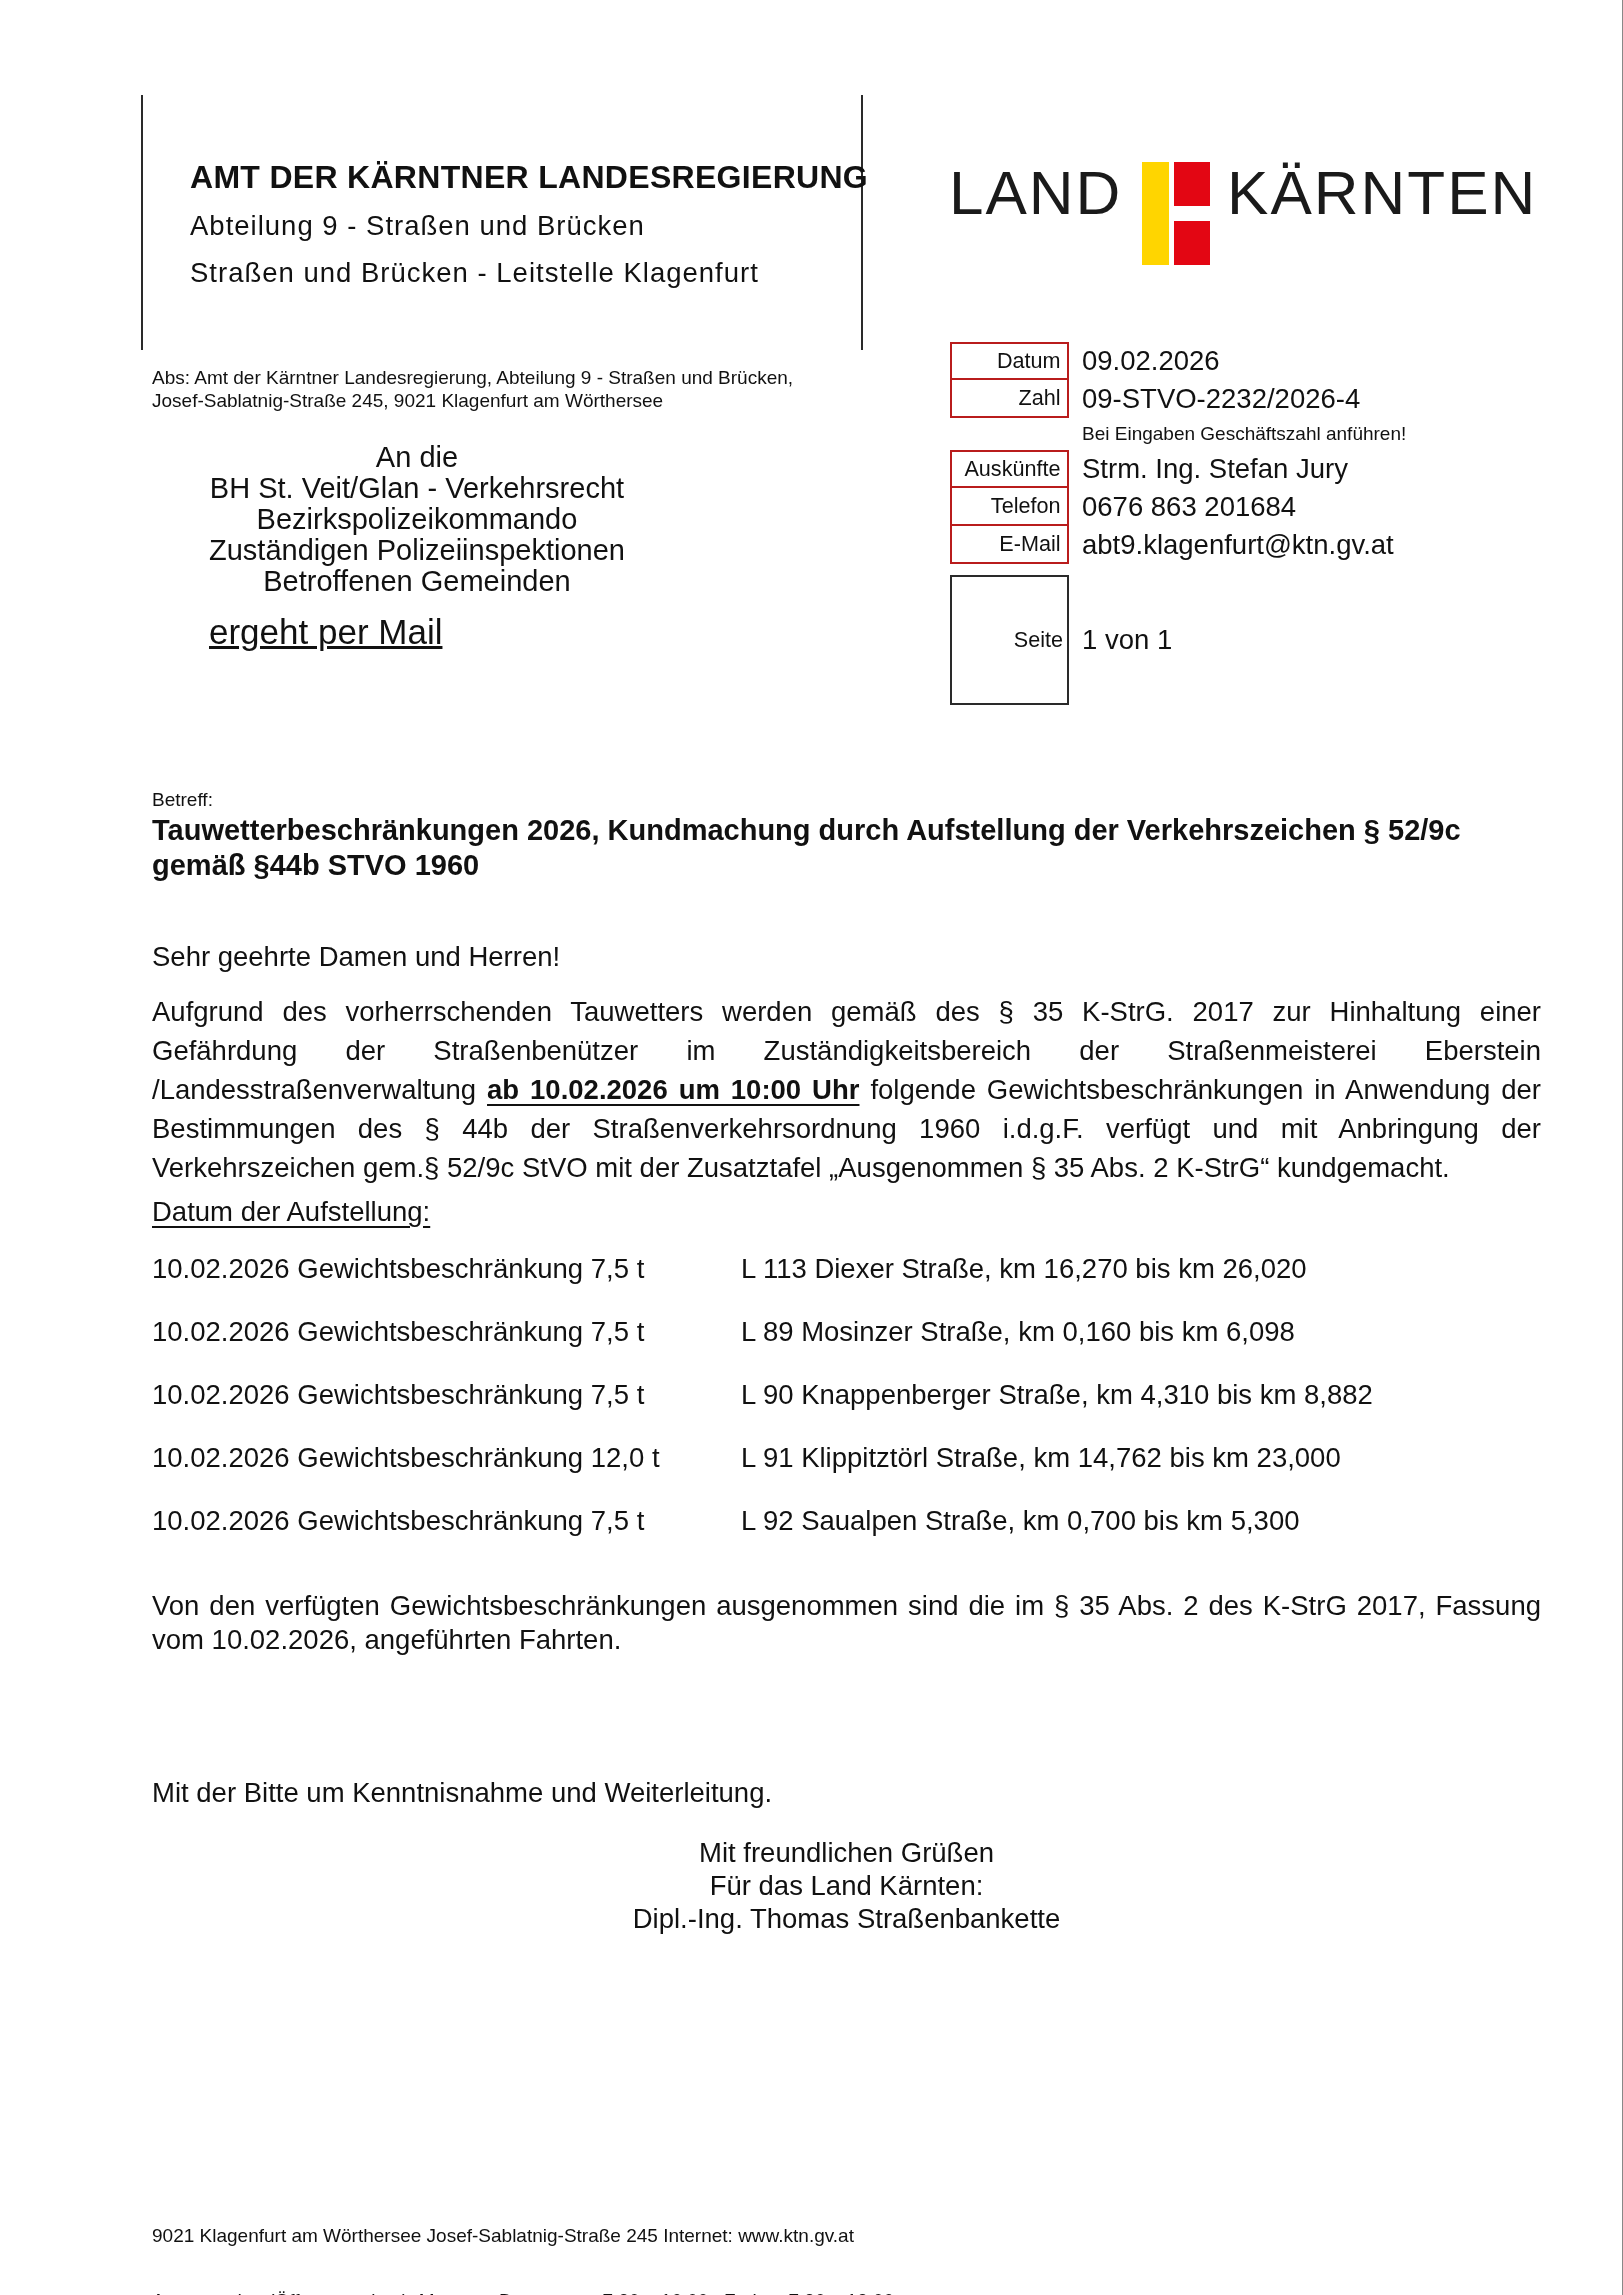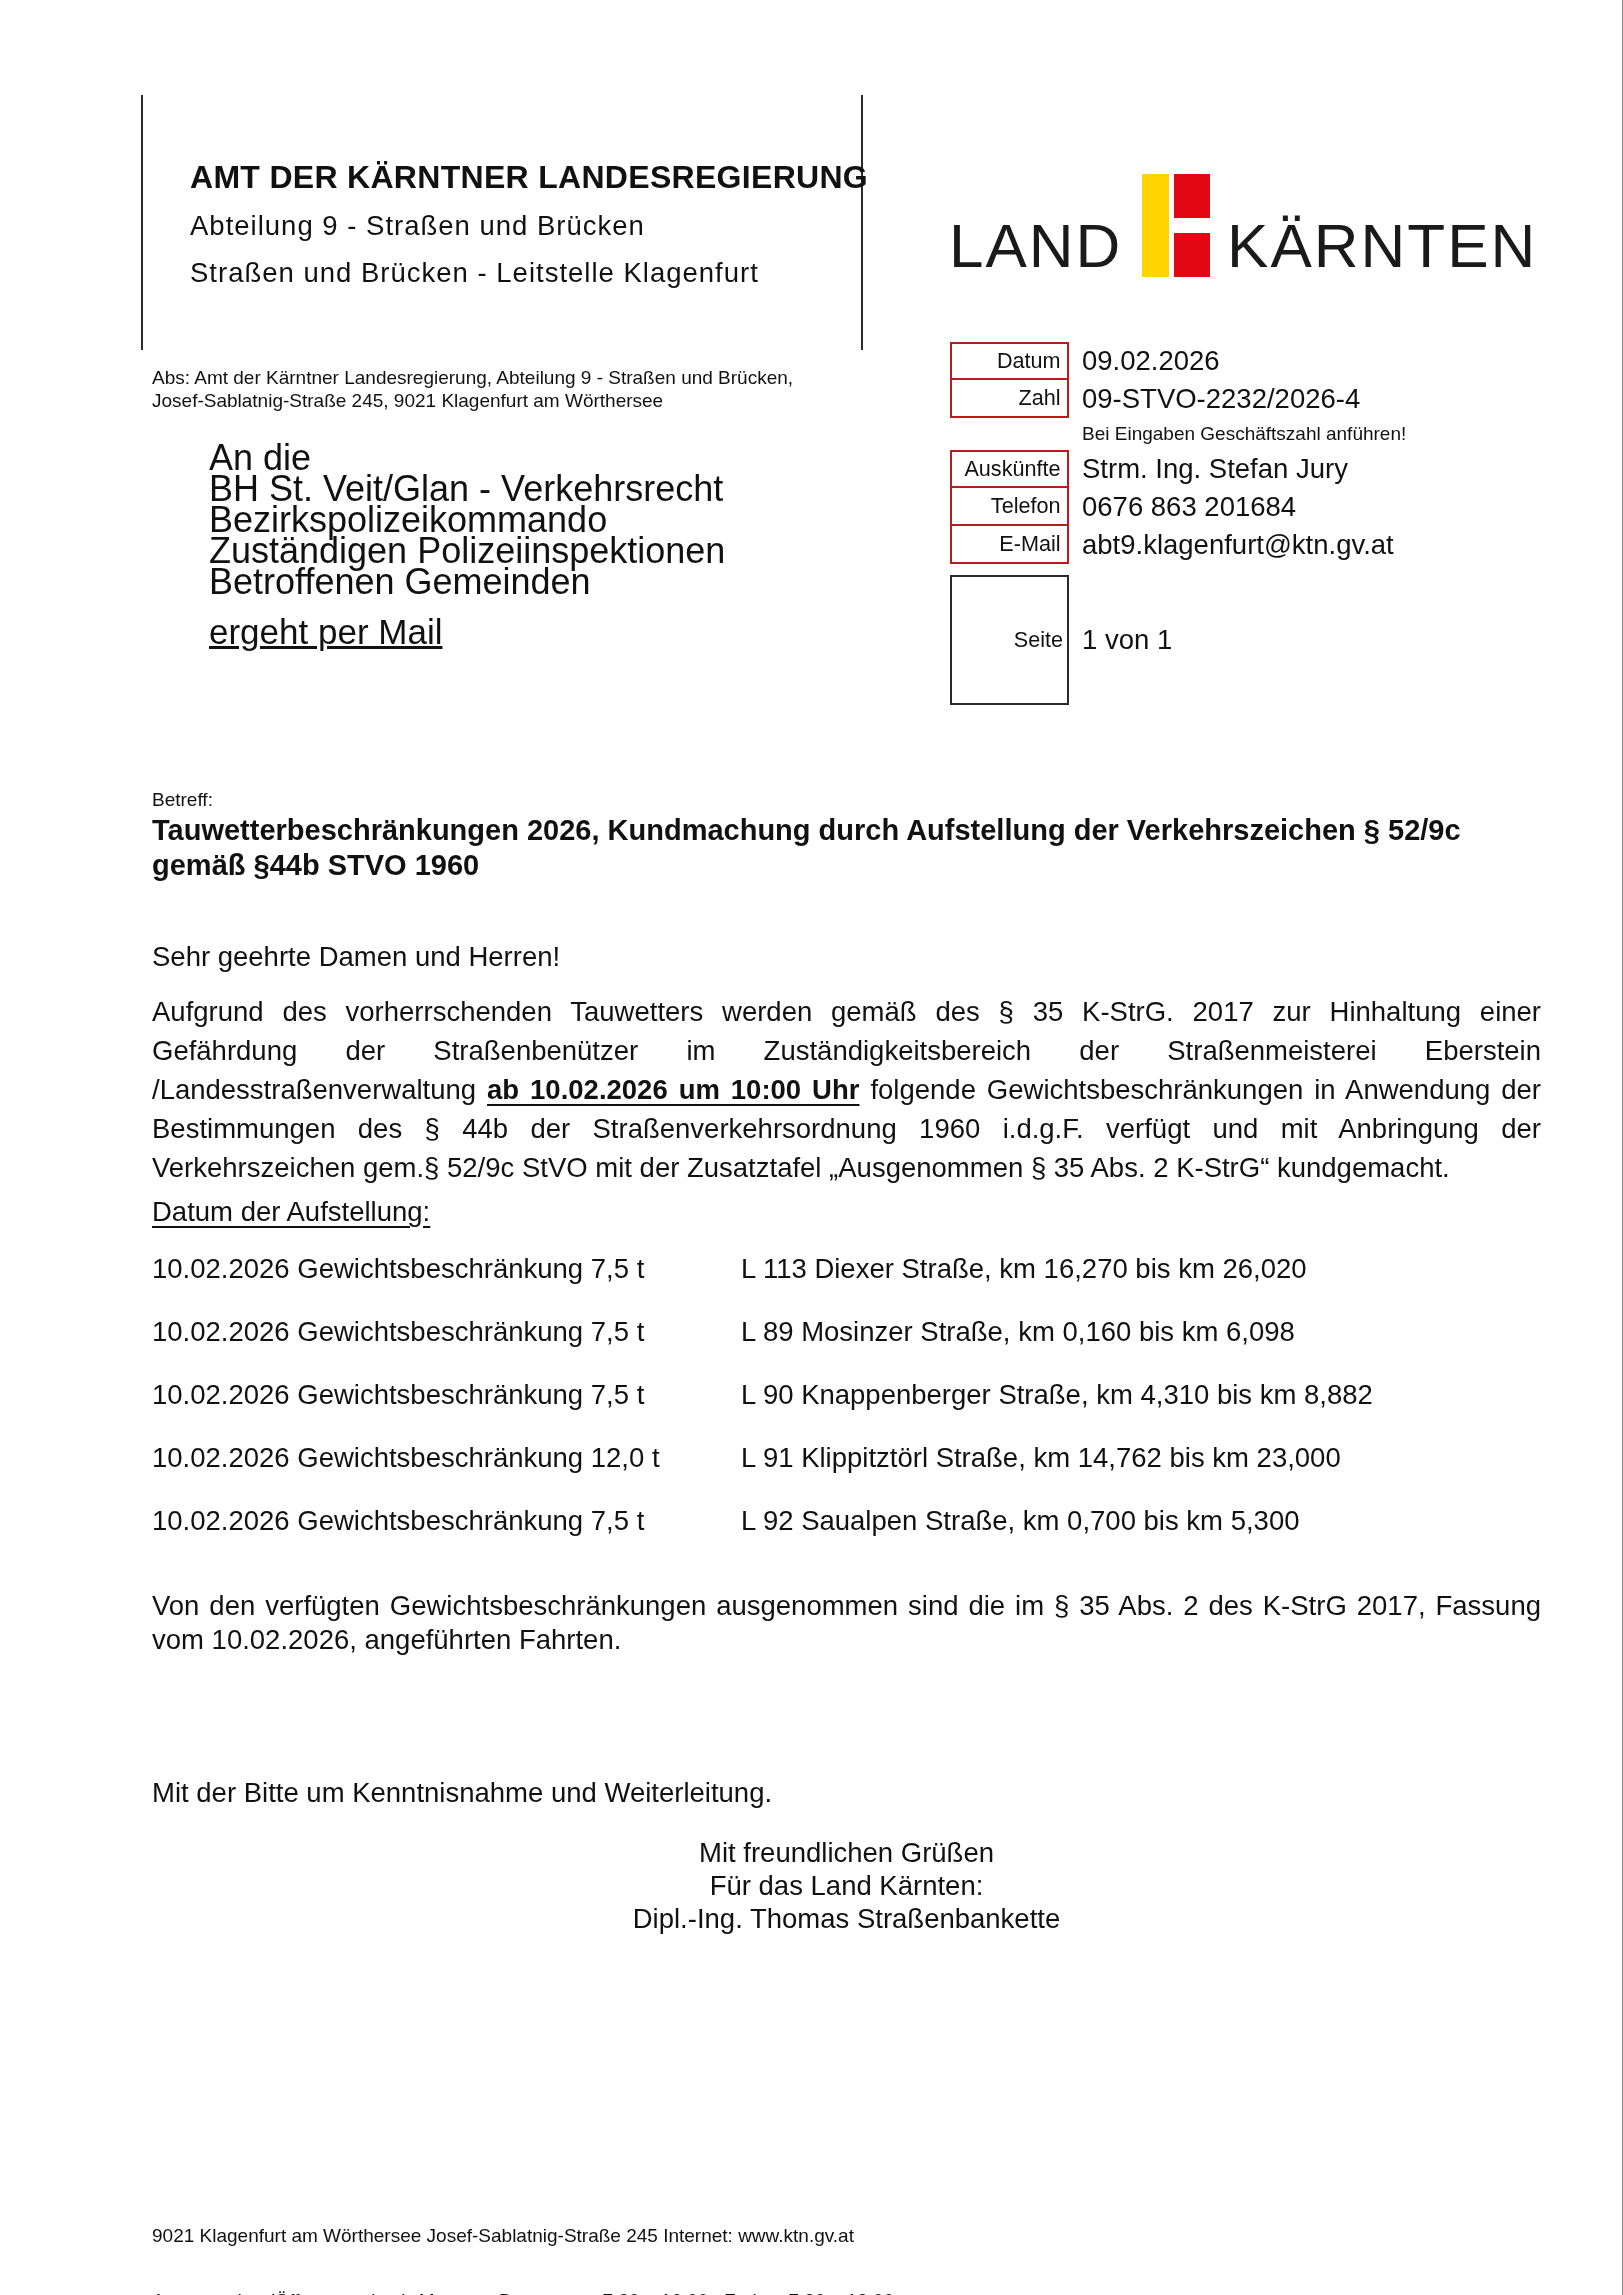--- a/index.html
+++ b/index.html
@@ -17,36 +17,36 @@
     width:722px; height:255px;
     border-left:2px solid #2a2a2a;
     border-right:2px solid #2a2a2a;
     box-sizing:border-box;
     padding:64px 0 0 47px;
   }
   .lh-title { font-size:32px; font-weight:bold; letter-spacing:0.3px; white-space:nowrap; }
   .lh-sub   { font-size:27.5px; letter-spacing:1px; margin-top:14.4px; white-space:nowrap; }
   
   .logo {
-    position:absolute; left:949px; top:172px;
-    display:flex; align-items:flex-end; height:105px;
+    position:absolute; left:949px; top:162px;
+    display:flex; align-items:flex-start; height:105px;
   }
   .logo-word { font-size:62px; letter-spacing:2px; color:#1a1a1a; line-height:1; }
   .logo-flag { display:flex; align-items:stretch; height:103px; margin:0 17px 0 19.6px; }
   .flag-yellow { width:27.5px; background:#FFD500; }
   .flag-reds { display:flex; flex-direction:column; justify-content:space-between; margin-left:4.6px; }
   .flag-red { width:36px; height:44px; background:#E30613; }
   
   .sender {
     position:absolute; left:152px; top:366px; width:694px;
     font-size:19px; line-height:23px;
   }
   .recipient {
     position:absolute; left:209px; top:442px;
-    font-size:36px; line-height:31px;
+    font-size:29px; line-height:31px;text-align:center;
   }
   .delivery-note {
     position:absolute; left:209px; top:612px;
     font-size:35px; text-decoration:underline;
   }
   
   .meta-group { position:absolute; left:950px; }
   .meta-row { display:flex; align-items:center; }
   .meta-label-box {
     width:119px; height:38px; box-sizing:border-box;

